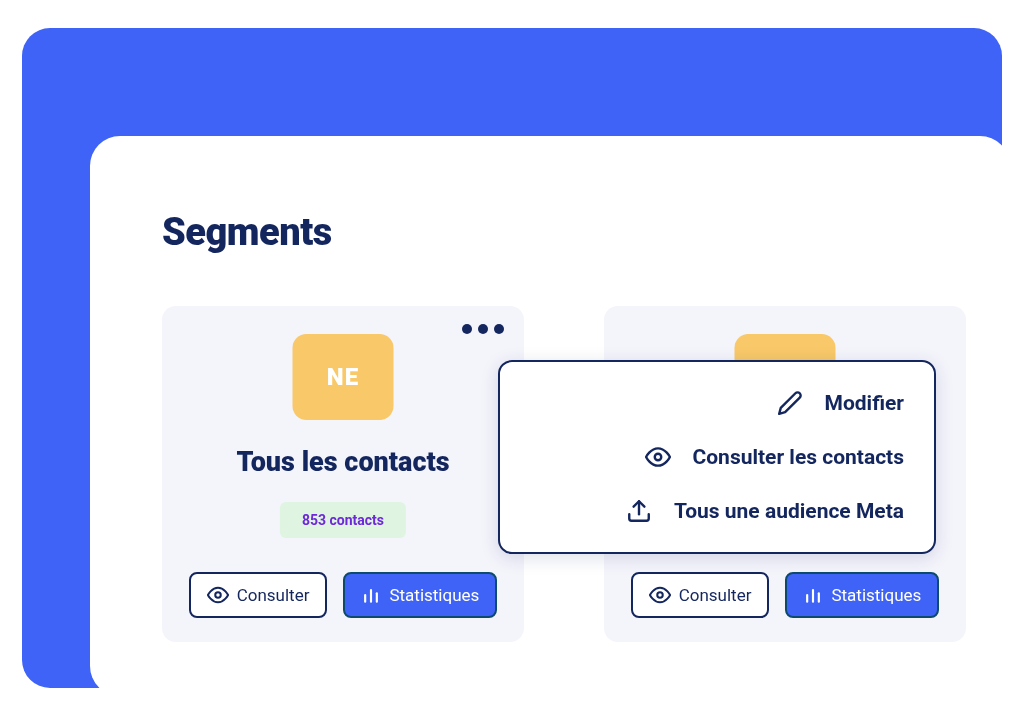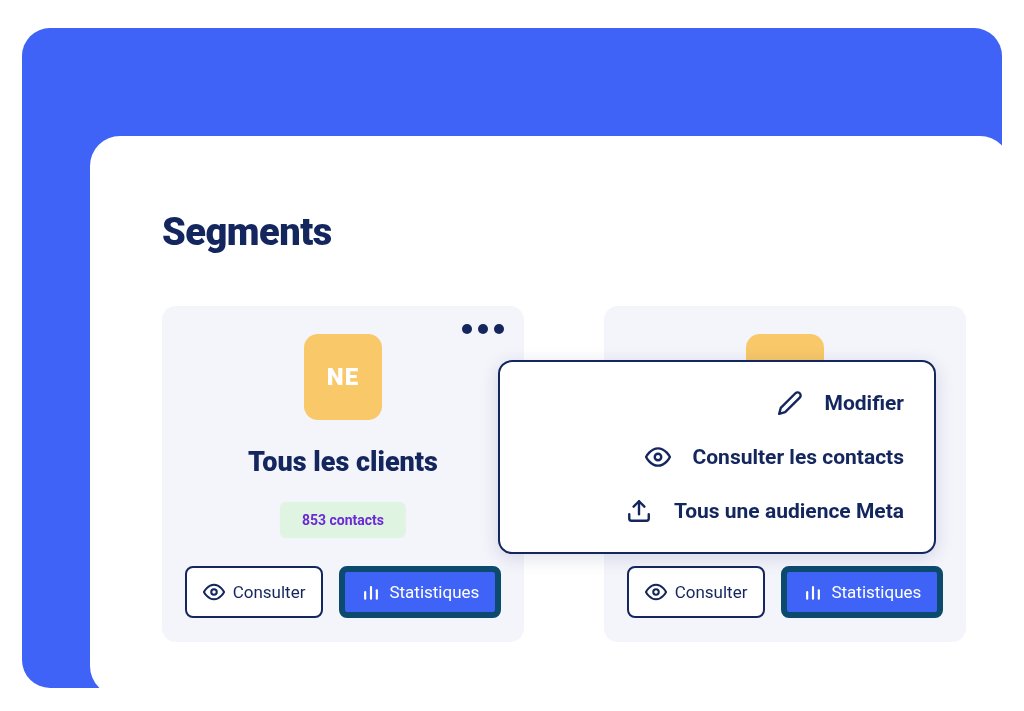--- a/index.html
+++ b/index.html
@@ -43,21 +43,21 @@
     border-radius: 14px;
   }
   .card.one { top: 306px; left: 162px; }
   .card.two { top: 306px; left: 604px; }
 
   .avatar {
     position: absolute;
     top: 28px;
     left: 50%;
     transform: translateX(-50%);
-    width: 78px;
+    width: 101px;
     height: 86px;
     background: #F8C869;
     border-radius: 14px;
     display: flex;
     align-items: center;
     justify-content: center;
     color: #FFFFFF;
     font-weight: 900;
     font-size: 24px;
     letter-spacing: 1px;
@@ -123,21 +123,21 @@
     white-space: nowrap;
   }
   .btn-outline {
     background: #FFFFFF;
     color: #14265E;
     border: 2px solid #14265E;
   }
   .btn-primary {
     background: #3E63F6;
     color: #FFFFFF;
-    border: 6px solid #0c4a6e;
+    border: 2px solid #0c4a6e;
   }
   .btn svg { display: block; }
 
   .dropdown {
     position: absolute;
     top: 360px;
     left: 498px;
     width: 438px;
     background: #FFFFFF;
     border: 2px solid #14265E;
@@ -170,21 +170,21 @@
 
 <div class="card one">
   <div class="dots">
     <span></span>
       <span></span>
       <span></span>
   </div>
   <div class="avatar">
     <span>NE</span>
   </div>
-  <div class="card-title">Tous les clients</div>
+  <div class="card-title">Tous les contacts</div>
   <div class="contacts-badge">853 contacts</div>
   <div class="card-actions">
     <div class="btn btn-outline">
       <svg width="22" height="22" viewBox="0 0 24 24" fill="none" stroke="#14265E" stroke-width="2.2" stroke-linecap="round" stroke-linejoin="round">
           <path d="M1 12s4-8 11-8 11 8 11 8-4 8-11 8-11-8-11-8z"></path>
           <circle cx="12" cy="12" r="3"></circle>
         </svg>
       <span>Consulter</span>
     </div>
     <div class="btn btn-primary">

